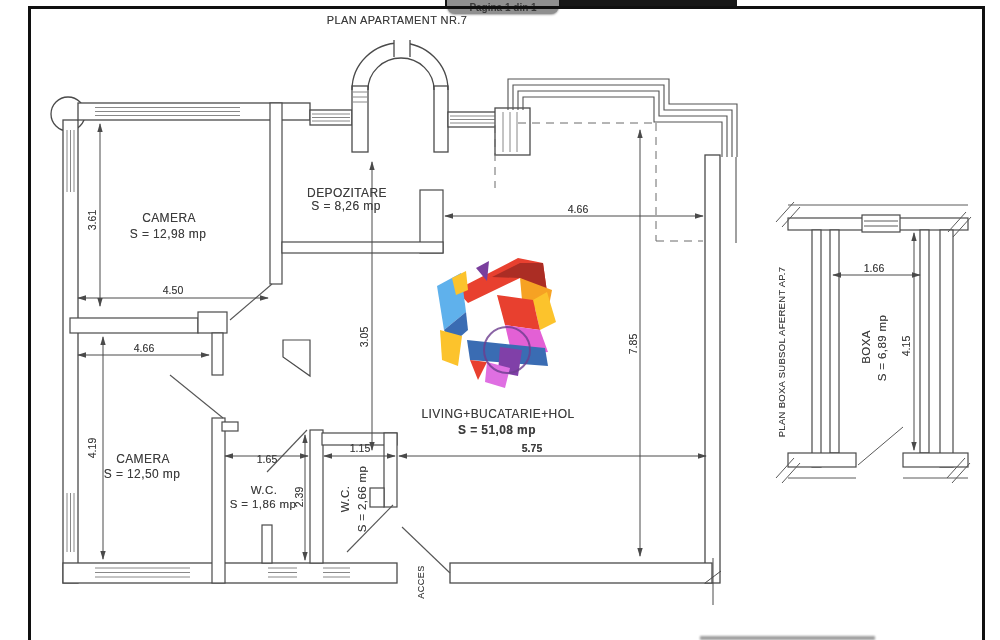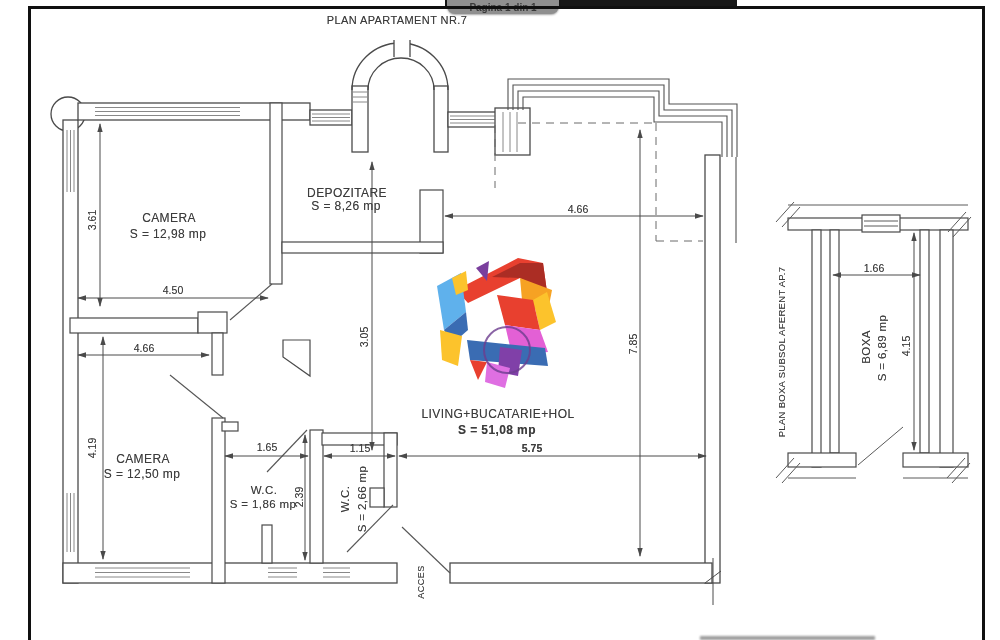--- a/index.html
+++ b/index.html
@@ -234,20 +234,20 @@
   <div class="lbl small rot" style="left:781px;top:352px;">PLAN BOXA SUBSOL AFERENT AP.7</div>
   <div class="lbl tiny rot" style="left:421px;top:582px;">ACCES</div>
 
   <div class="lbl dim rot" style="left:92px;top:220px;">3.61</div>
   <div class="lbl dim" style="left:173px;top:290px;">4.50</div>
   <div class="lbl dim" style="left:144px;top:348px;">4.66</div>
   <div class="lbl dim rot" style="left:92px;top:448px;">4.19</div>
   <div class="lbl dim rot" style="left:364px;top:337px;">3.05</div>
   <div class="lbl dim" style="left:578px;top:209px;text-align:right;">4.66</div>
   <div class="lbl dim rot" style="left:633px;top:344px;">7.85</div>
-  <div class="lbl dim" style="left:267px;top:447px;">1.65</div>
+  <div class="lbl dim" style="left:267px;top:459px;">1.65</div>
   <div class="lbl dim" style="left:360px;top:448px;">1.15</div>
   <div class="lbl dim" style="left:532px;top:448px;font-weight:bold;">5.75</div>
   <div class="lbl dim rot" style="left:299px;top:497px;">2.39</div>
   <div class="lbl dim" style="left:874px;top:268px;">1.66</div>
   <div class="lbl dim rot" style="left:906px;top:346px;">4.15</div>
 
 </div>
 
 </body></html>

